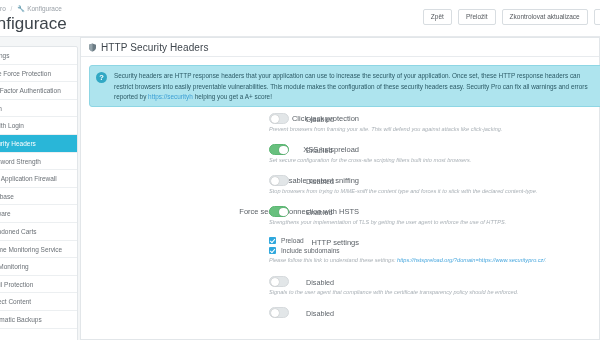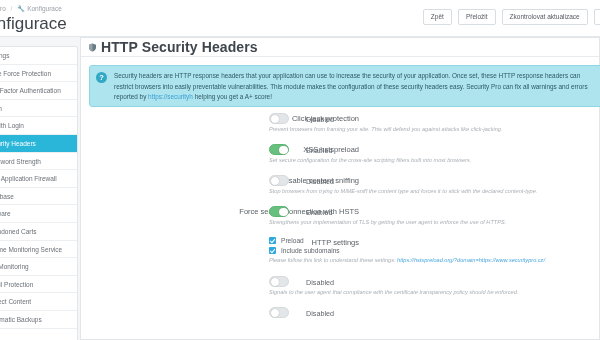--- a/index.html
+++ b/index.html
@@ -43,21 +43,21 @@
   
   .card {
     position:absolute; left:80px; top:37px; width:520px; height:303px;
     background:#fff; border:1px solid #e2e6e9; border-left:1px solid #e2e6e9;
   }
   .card-head {
     height:19px; border-bottom:1px solid #e8ebee;
     display:flex; align-items:center; padding-left:8px; gap:5px;
   }
   .card-head .shield { width:7px; height:9px; display:block; }
-  .card-title { font-size:14px; font-weight:bold; color:#3f464d; letter-spacing:.1px; }
+  .card-title { font-size:10px; font-weight:normal; color:#3f464d; letter-spacing:.1px; }
 
   
   .alert {
     position:absolute; left:8px; top:27px; width:600px; height:42px;
     background:#aee4ee; border:1px solid #8ed6e4; border-radius:3px;
     display:flex; padding:5px 6px;
   }
   .alert-icon {
     flex:0 0 auto; width:11px; height:11px; border-radius:50%;
     background:#31a8c4; color:#fff; font-size:7.5px; font-weight:bold;

